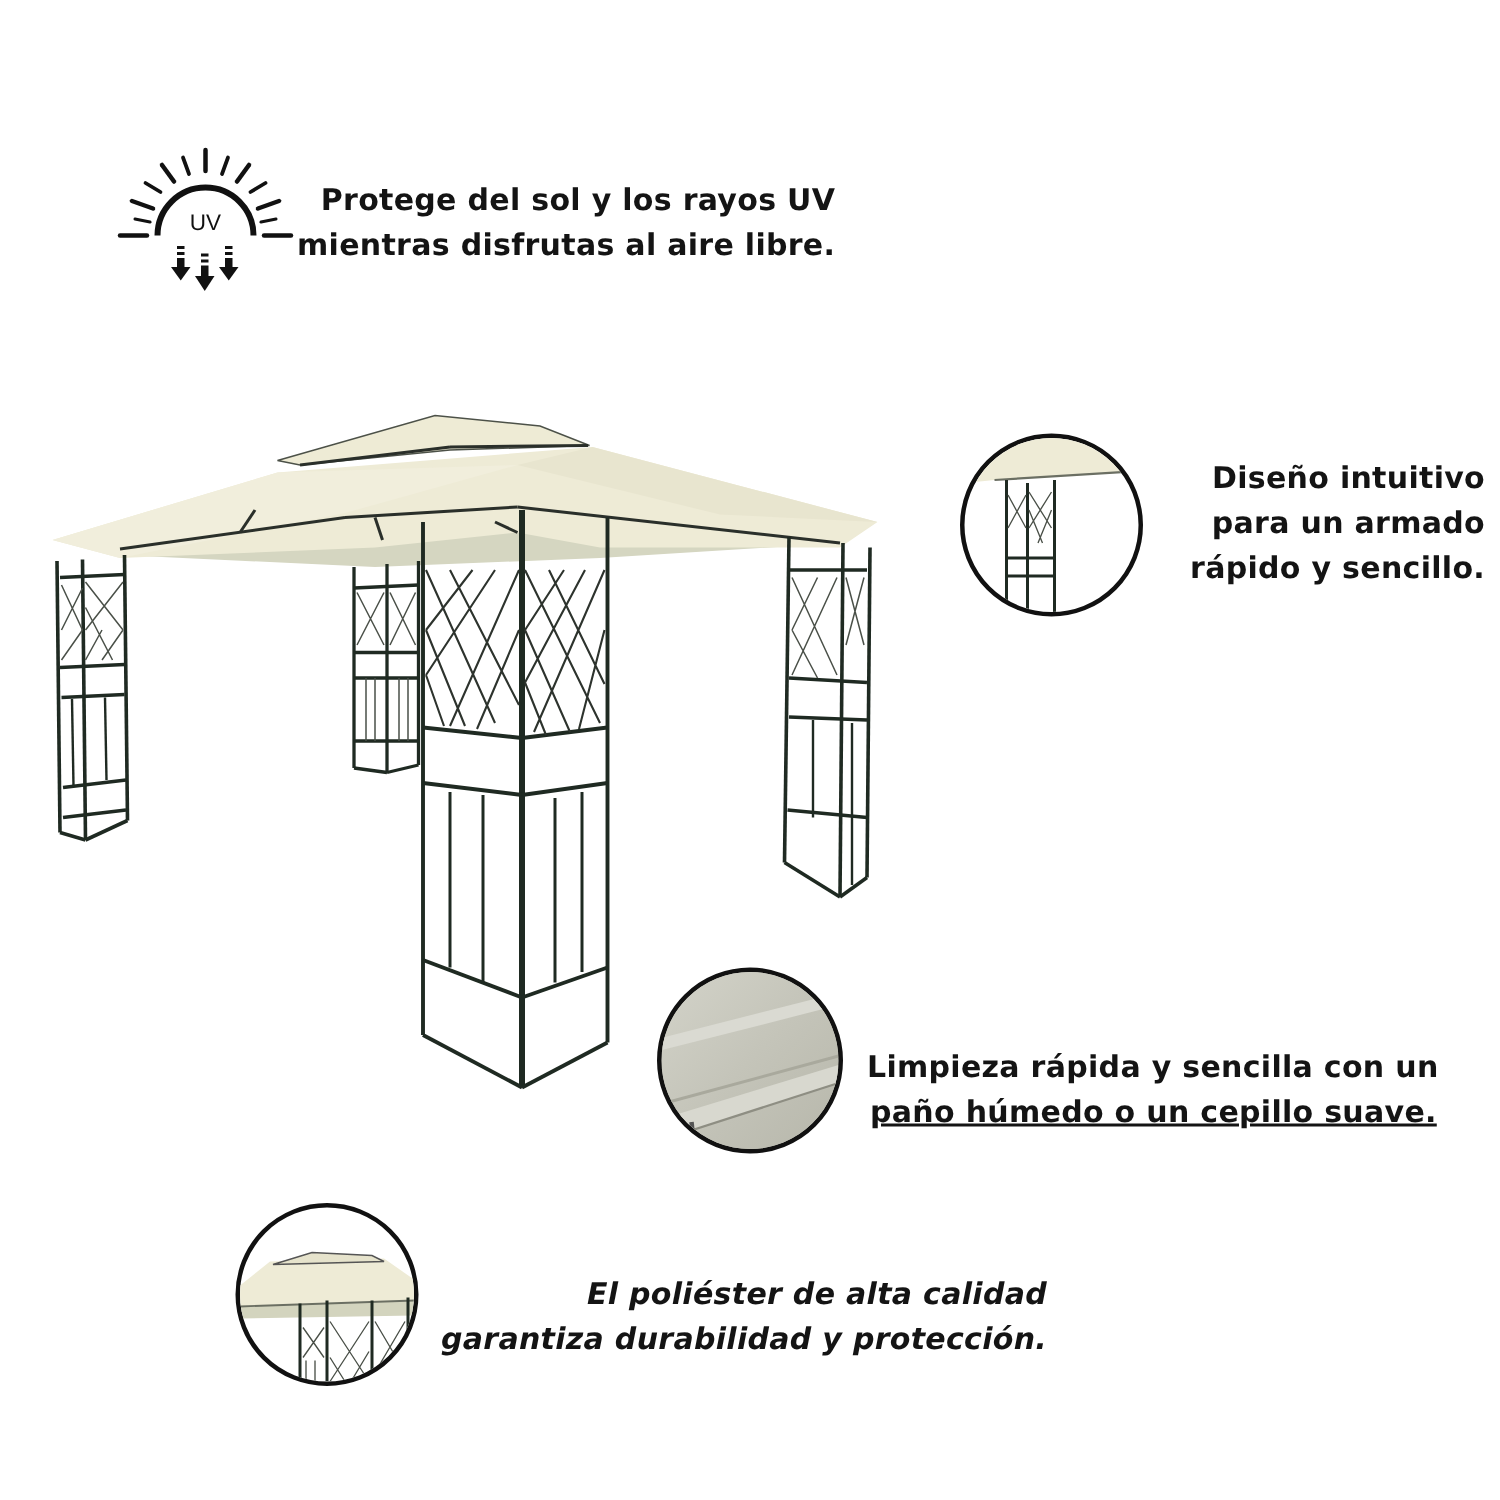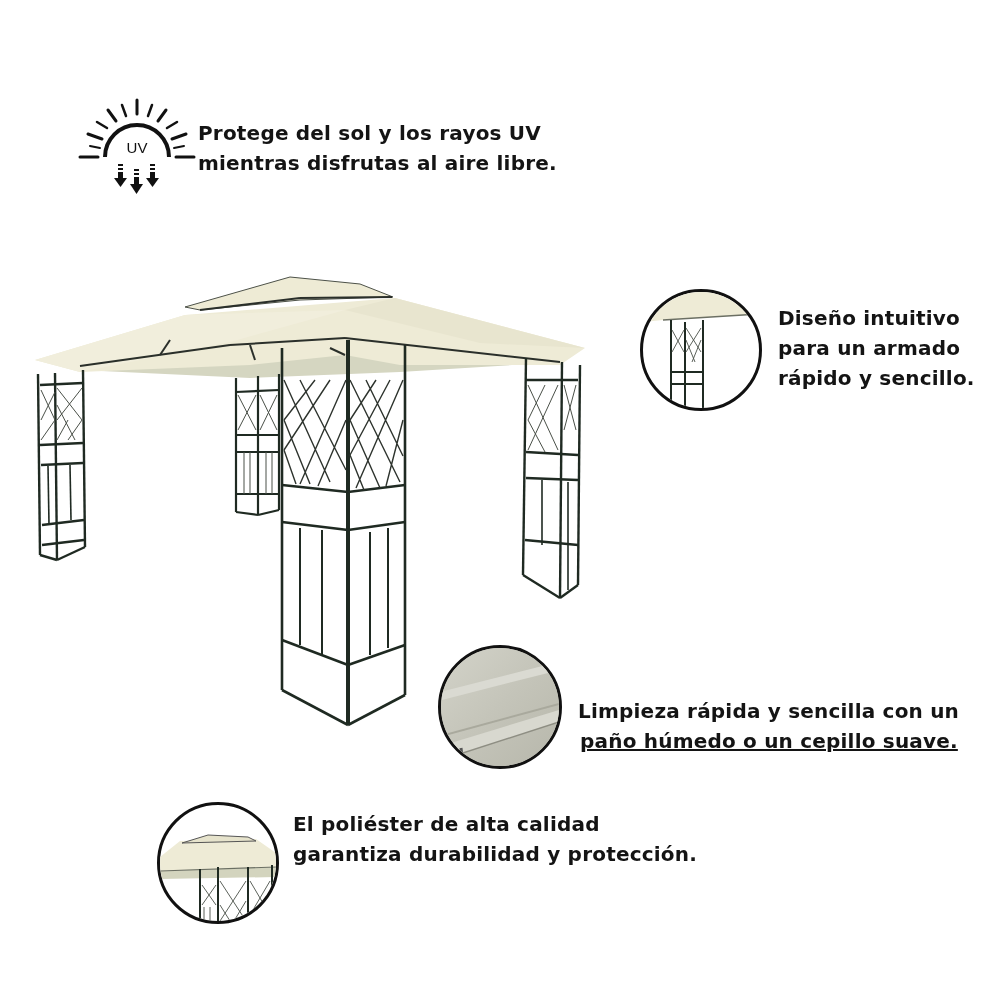--- a/index.html
+++ b/index.html
@@ -1,21 +1,21 @@
 <!DOCTYPE html>
 <html><head>
 <meta charset="utf-8">
 <style>
   html, body { margin: 0; padding: 0; background: #ffffff; }
   body { width: 1000px; height: 1000px; position: relative; overflow: hidden;
          font-family: "DejaVu Sans", "Liberation Sans", sans-serif; color: #141414; }
   .abs { position: absolute; }
   .feature-text { font-weight: bold; font-size: 20px; line-height: 30px; letter-spacing: 0.2px; }
   .feature-text span { display: block; white-space: nowrap; }
-  .center { text-align: left; }
+  .center { text-align: right; }
   .circle { position: absolute; border: 3px solid #111; border-radius: 50%; overflow: hidden; background: #fff; box-sizing: border-box; }
   svg { display: block; }
 </style>
 </head>
 <body>
 
 <div class="abs" style="left:78px; top:96px; width:118px; height:100px;">
   <svg width="118" height="100" viewBox="0 0 118 100">
     <g stroke="#111" stroke-linecap="round">
       <line x1="59" y1="4" x2="59" y2="18" stroke-width="3"></line>
@@ -214,16 +214,16 @@
       <line x1="88" y1="62" x2="88" y2="116"></line>
       <line x1="112" y1="60" x2="112" y2="116"></line>
     </g>
     <g stroke="#4a5048" stroke-width="0.9" fill="none">
       <path d="M60 76 L86 116 M60 100 L70 116 M86 76 L60 116 M86 96 L74 116 M90 76 L110 110 M110 76 L90 110"></path>
       <path d="M42 80 L56 100 M56 80 L42 100 M44 102 L44 116 M50 102 L50 116"></path>
     </g>
   </svg>
 </div>
 
-<div class="abs feature-text" style="left:293px; top:809px; width:405px;">
+<div class="abs feature-text" style="left:293px; top:847px; width:405px;font-style:italic;">
   <span class="center">El poliéster de alta calidad</span>
   <span class="center">garantiza durabilidad y protección.</span>
 </div>
 
 </body></html>

